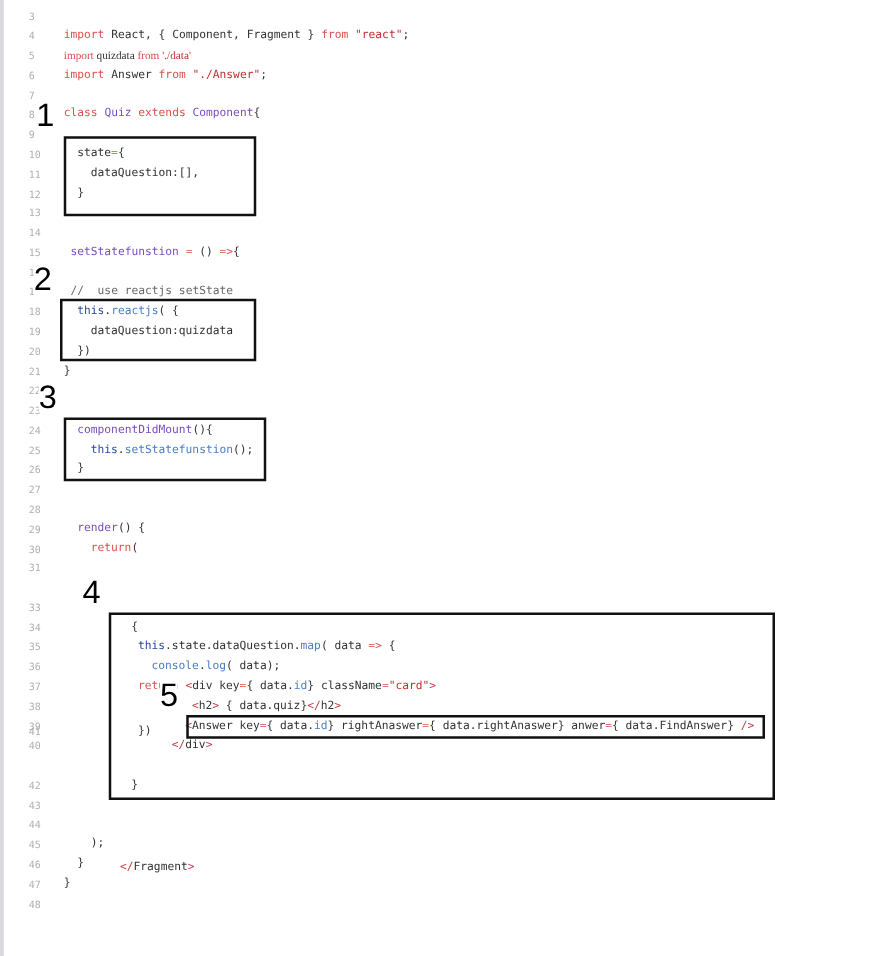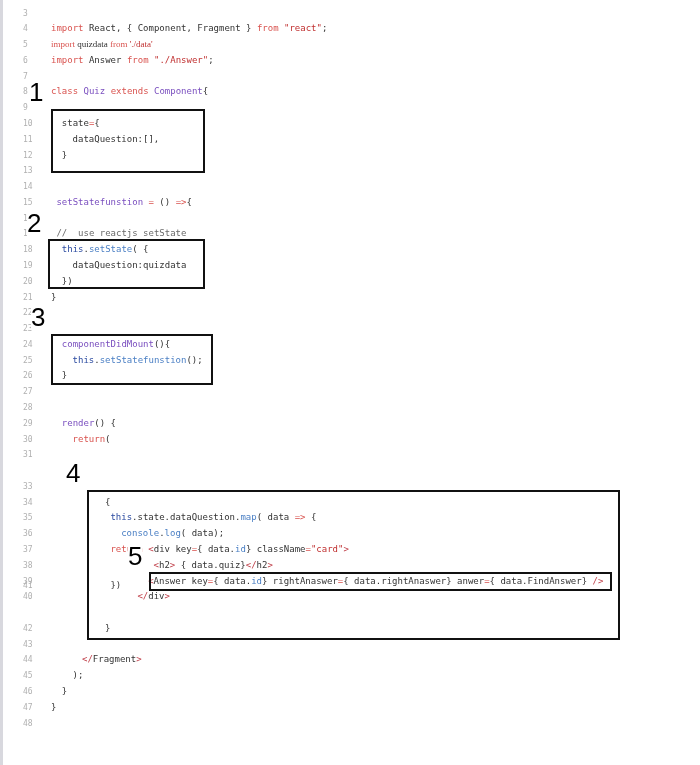--- a/index.html
+++ b/index.html
@@ -50,21 +50,21 @@
     <div class="line" style="top: 84.4px; width: 690px;"><span class="ln">8</span><span class="code" style="left: 48px;"><span class="kw">class</span><span class="plain"> </span><span class="fn">Quiz</span><span class="plain"> </span><span class="kw">extends</span><span class="plain"> </span><span class="fn">Component</span><span class="plain">{</span></span></div>
     <div class="line" style="top: 100.18px; width: 690px;"><span class="ln">9</span><span class="code" style="left: 48px;"></span></div>
     <div class="line" style="top: 115.96px; width: 690px;"><span class="ln">10</span><span class="code" style="left: 58.8px;"><span class="plain">state</span><span class="op">=</span><span class="plain">{</span></span></div>
     <div class="line" style="top: 131.74px; width: 690px;"><span class="ln">11</span><span class="code" style="left: 69.6px;"><span class="plain">dataQuestion:[],</span></span></div>
     <div class="line" style="top: 147.52px; width: 690px;"><span class="ln">12</span><span class="code" style="left: 58.8px;"><span class="plain">}</span></span></div>
     <div class="line" style="top: 163.3px; width: 690px;"><span class="ln">13</span><span class="code" style="left: 48px;"></span></div>
     <div class="line" style="top: 179.08px; width: 690px;"><span class="ln">14</span><span class="code" style="left: 48px;"></span></div>
     <div class="line" style="top: 194.86px; width: 690px;"><span class="ln">15</span><span class="code" style="left: 53.4px;"><span class="fn">setStatefunstion</span><span class="plain"> </span><span class="op">=</span><span class="plain"> () </span><span class="op">=&gt;</span><span class="plain">{</span></span></div>
     <div class="line" style="top: 210.64px; width: 690px;"><span class="ln">16</span><span class="code" style="left: 48px;"></span></div>
     <div class="line" style="top: 226.42px; width: 690px;"><span class="ln">17</span><span class="code" style="left: 53.4px;"><span class="cmt">//  use reactjs setState</span></span></div>
-    <div class="line" style="top: 242.2px; width: 690px;"><span class="ln">18</span><span class="code" style="left: 58.8px;"><span class="this">this</span><span class="plain">.</span><span class="prop">setState</span><span class="plain">( {</span></span></div>
+    <div class="line" style="top: 242.2px; width: 690px;"><span class="ln">18</span><span class="code" style="left: 58.8px;"><span class="this">this</span><span class="plain">.</span><span class="prop">reactjs</span><span class="plain">( {</span></span></div>
     <div class="line" style="top: 257.98px; width: 690px;"><span class="ln">19</span><span class="code" style="left: 69.6px;"><span class="plain">dataQuestion:quizdata</span></span></div>
     <div class="line" style="top: 273.76px; width: 690px;"><span class="ln">20</span><span class="code" style="left: 58.8px;"><span class="plain">})</span></span></div>
     <div class="line" style="top: 289.54px; width: 690px;"><span class="ln">21</span><span class="code" style="left: 48px;"><span class="plain">}</span></span></div>
     <div class="line" style="top: 305.32px; width: 690px;"><span class="ln">22</span><span class="code" style="left: 48px;"></span></div>
     <div class="line" style="top: 321.1px; width: 690px;"><span class="ln">23</span><span class="code" style="left: 48px;"></span></div>
     <div class="line" style="top: 336.88px; width: 690px;"><span class="ln">24</span><span class="code" style="left: 58.8px;"><span class="fn">componentDidMount</span><span class="plain">(){</span></span></div>
     <div class="line" style="top: 352.66px; width: 690px;"><span class="ln">25</span><span class="code" style="left: 69.6px;"><span class="this">this</span><span class="plain">.</span><span class="prop">setStatefunstion</span><span class="plain">();</span></span></div>
     <div class="line" style="top: 368.44px; width: 690px;"><span class="ln">26</span><span class="code" style="left: 58.8px;"><span class="plain">}</span></span></div>
     <div class="line" style="top: 384.22px; width: 690px;"><span class="ln">27</span><span class="code" style="left: 48px;"></span></div>
     <div class="line" style="top: 400px; width: 690px;"><span class="ln">28</span><span class="code" style="left: 48px;"></span></div>
@@ -75,21 +75,21 @@
     <div class="line" style="top: 494.68px; width: 690px;"><span class="ln">34</span><span class="code" style="left: 102px;"><span class="plain">{</span></span></div>
     <div class="line" style="top: 510.46px; width: 690px;"><span class="ln">35</span><span class="code" style="left: 107.4px;"><span class="this">this</span><span class="plain">.state.dataQuestion.</span><span class="prop">map</span><span class="plain">( data </span><span class="op">=&gt;</span><span class="plain"> {</span></span></div>
     <div class="line" style="top: 526.24px; width: 690px;"><span class="ln">36</span><span class="code" style="left: 118.2px;"><span class="prop">console</span><span class="plain">.</span><span class="prop">log</span><span class="plain">( data);</span></span></div>
     <div class="line" style="top: 542.02px; width: 690px;"><span class="ln">37</span><span class="code" style="left: 107.4px;"><span class="kw">return</span><span class="tag"> &lt;</span><span class="plain">div key</span><span class="op">=</span><span class="plain">{ data.</span><span class="prop">id</span><span class="plain">} className</span><span class="op">=</span><span class="str">"card"</span><span class="tag">&gt;</span></span></div>
     <div class="line" style="top: 557.8px; width: 690px;"><span class="ln">38</span><span class="code" style="left: 150.6px;"><span class="tag">&lt;</span><span class="plain">h2</span><span class="tag">&gt;</span><span class="plain"> { data.quiz}</span><span class="tag">&lt;/</span><span class="plain">h2</span><span class="tag">&gt;</span></span></div>
     <div class="line" style="top: 573.58px; width: 690px;"><span class="ln">39</span><span class="code" style="left: 145.2px;"><span class="tag">&lt;</span><span class="plain">Answer key</span><span class="op">=</span><span class="plain">{ data.</span><span class="prop">id</span><span class="plain">} rightAnaswer</span><span class="op">=</span><span class="plain">{ data.rightAnaswer} anwer</span><span class="op">=</span><span class="plain">{ data.FindAnswer} </span><span class="tag">/&gt;</span></span></div>
     <div class="line" style="top: 589.36px; width: 690px;"><span class="ln">40</span><span class="code" style="left: 134.4px;"><span class="tag">&lt;/</span><span class="plain">div</span><span class="tag">&gt;</span></span></div>
     <div class="line" style="top: 578px; width: 690px; padding-left: 16px;"><span class="ln">41</span><span class="code" style="left: 107.4px;"><span class="plain">})</span></span></div>
     <div class="line" style="top: 620.92px; width: 690px;"><span class="ln">42</span><span class="code" style="left: 102px;"><span class="plain">}</span></span></div>
     <div class="line" style="top: 636.7px; width: 690px;"><span class="ln">43</span><span class="code" style="left: 48px;"></span></div>
-    <div class="line" style="top: 652.48px; width: 690px;"><span class="ln">44</span><span class="code" style="left: 79px;"><span class="tag">&lt;/</span><span class="plain">Fragment</span><span class="tag">&gt;</span></span></div>
+    <div class="line" style="top: 652.48px; width: 690px;"><span class="ln">44</span><span class="code" style="left: 93px; margin-top: 35px;"><span class="tag">&lt;/</span><span class="plain">Fragment</span><span class="tag">&gt;</span></span></div>
     <div class="line" style="top: 668.26px; width: 690px;"><span class="ln">45</span><span class="code" style="left: 69.6px;"><span class="plain">);</span></span></div>
     <div class="line" style="top: 684.04px; width: 690px;"><span class="ln">46</span><span class="code" style="left: 58.8px;"><span class="plain">}</span></span></div>
     <div class="line" style="top: 699.82px; width: 690px;"><span class="ln">47</span><span class="code" style="left: 48px;"><span class="plain">}</span></span></div>
     <div class="line" style="top: 715.6px; width: 690px;"><span class="ln">48</span><span class="code" style="left: 48px;"></span></div>
     <div class="box" style="left: 48px; top: 109px; width: 154px; height: 64px;"></div>
     <div class="box" style="left: 45px; top: 239px; width: 157px; height: 50px;"></div>
     <div class="box" style="left: 48px; top: 334px; width: 162px; height: 51px;"></div>
     <div class="box" style="left: 84px; top: 490px; width: 533px; height: 150px;"></div>
     <div class="box" style="left: 146px; top: 572px; width: 463px; height: 19px;"></div>
     <div class="marker" style="left: 26px; top: 79px;">1</div>

